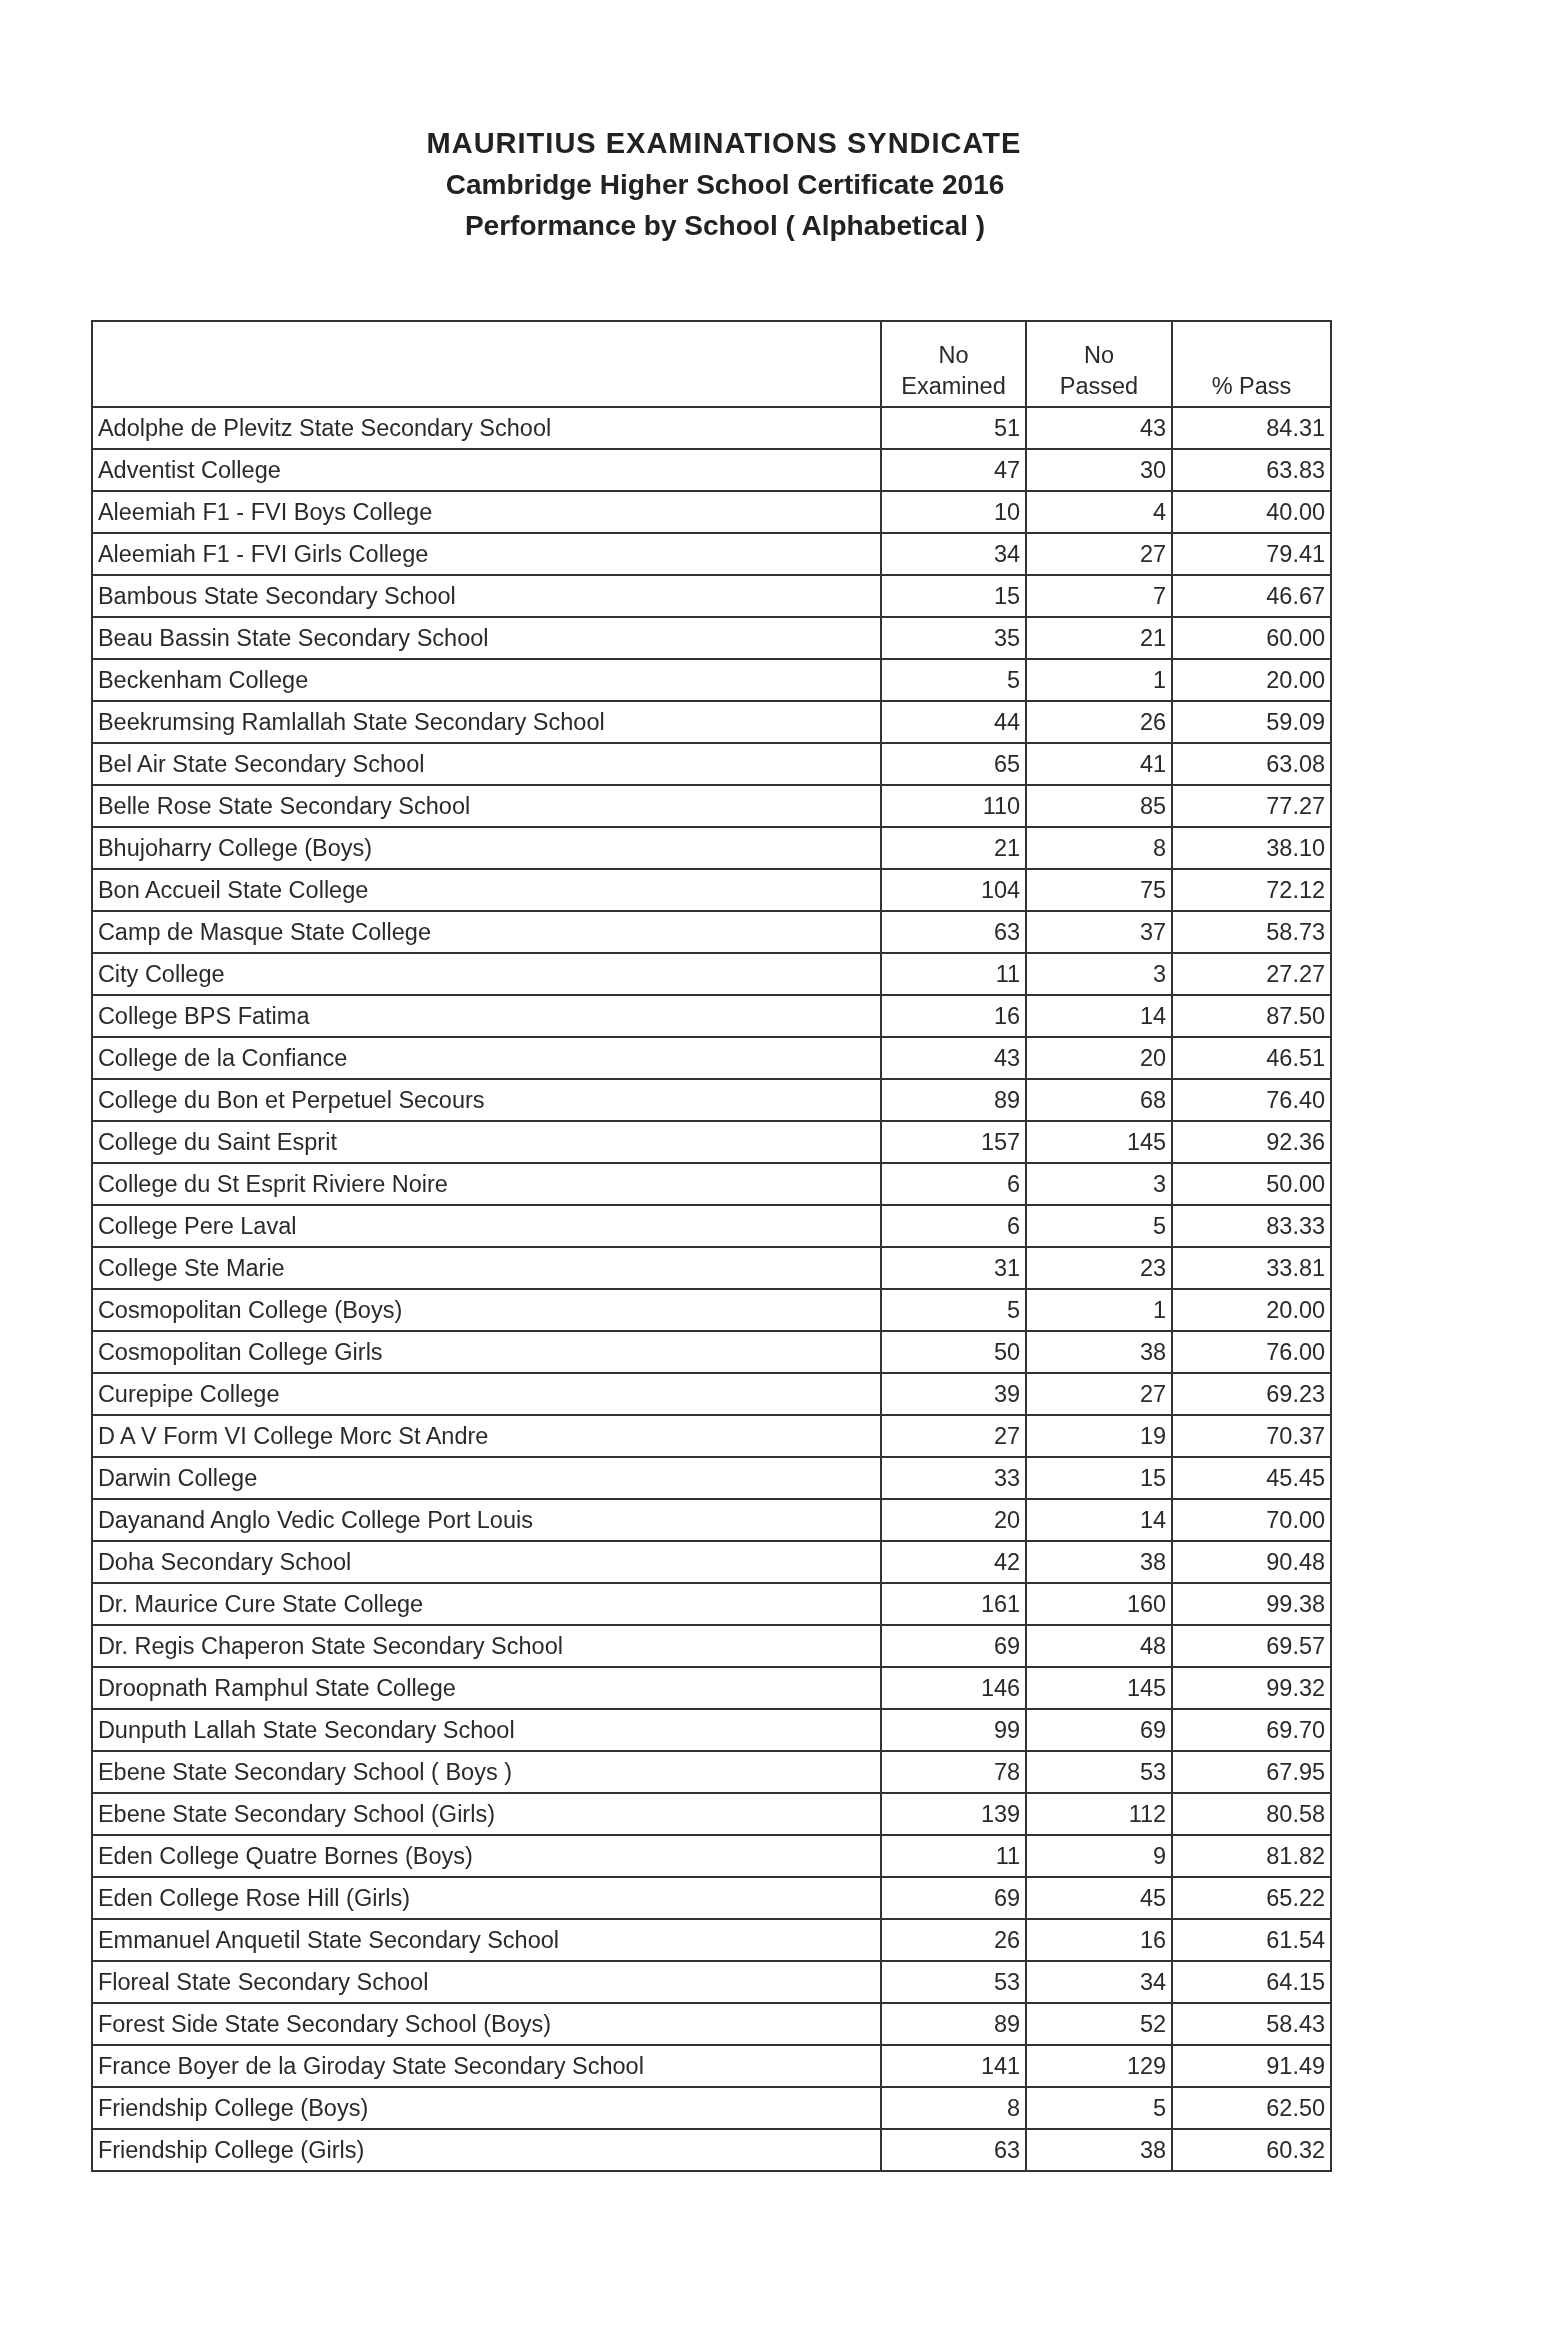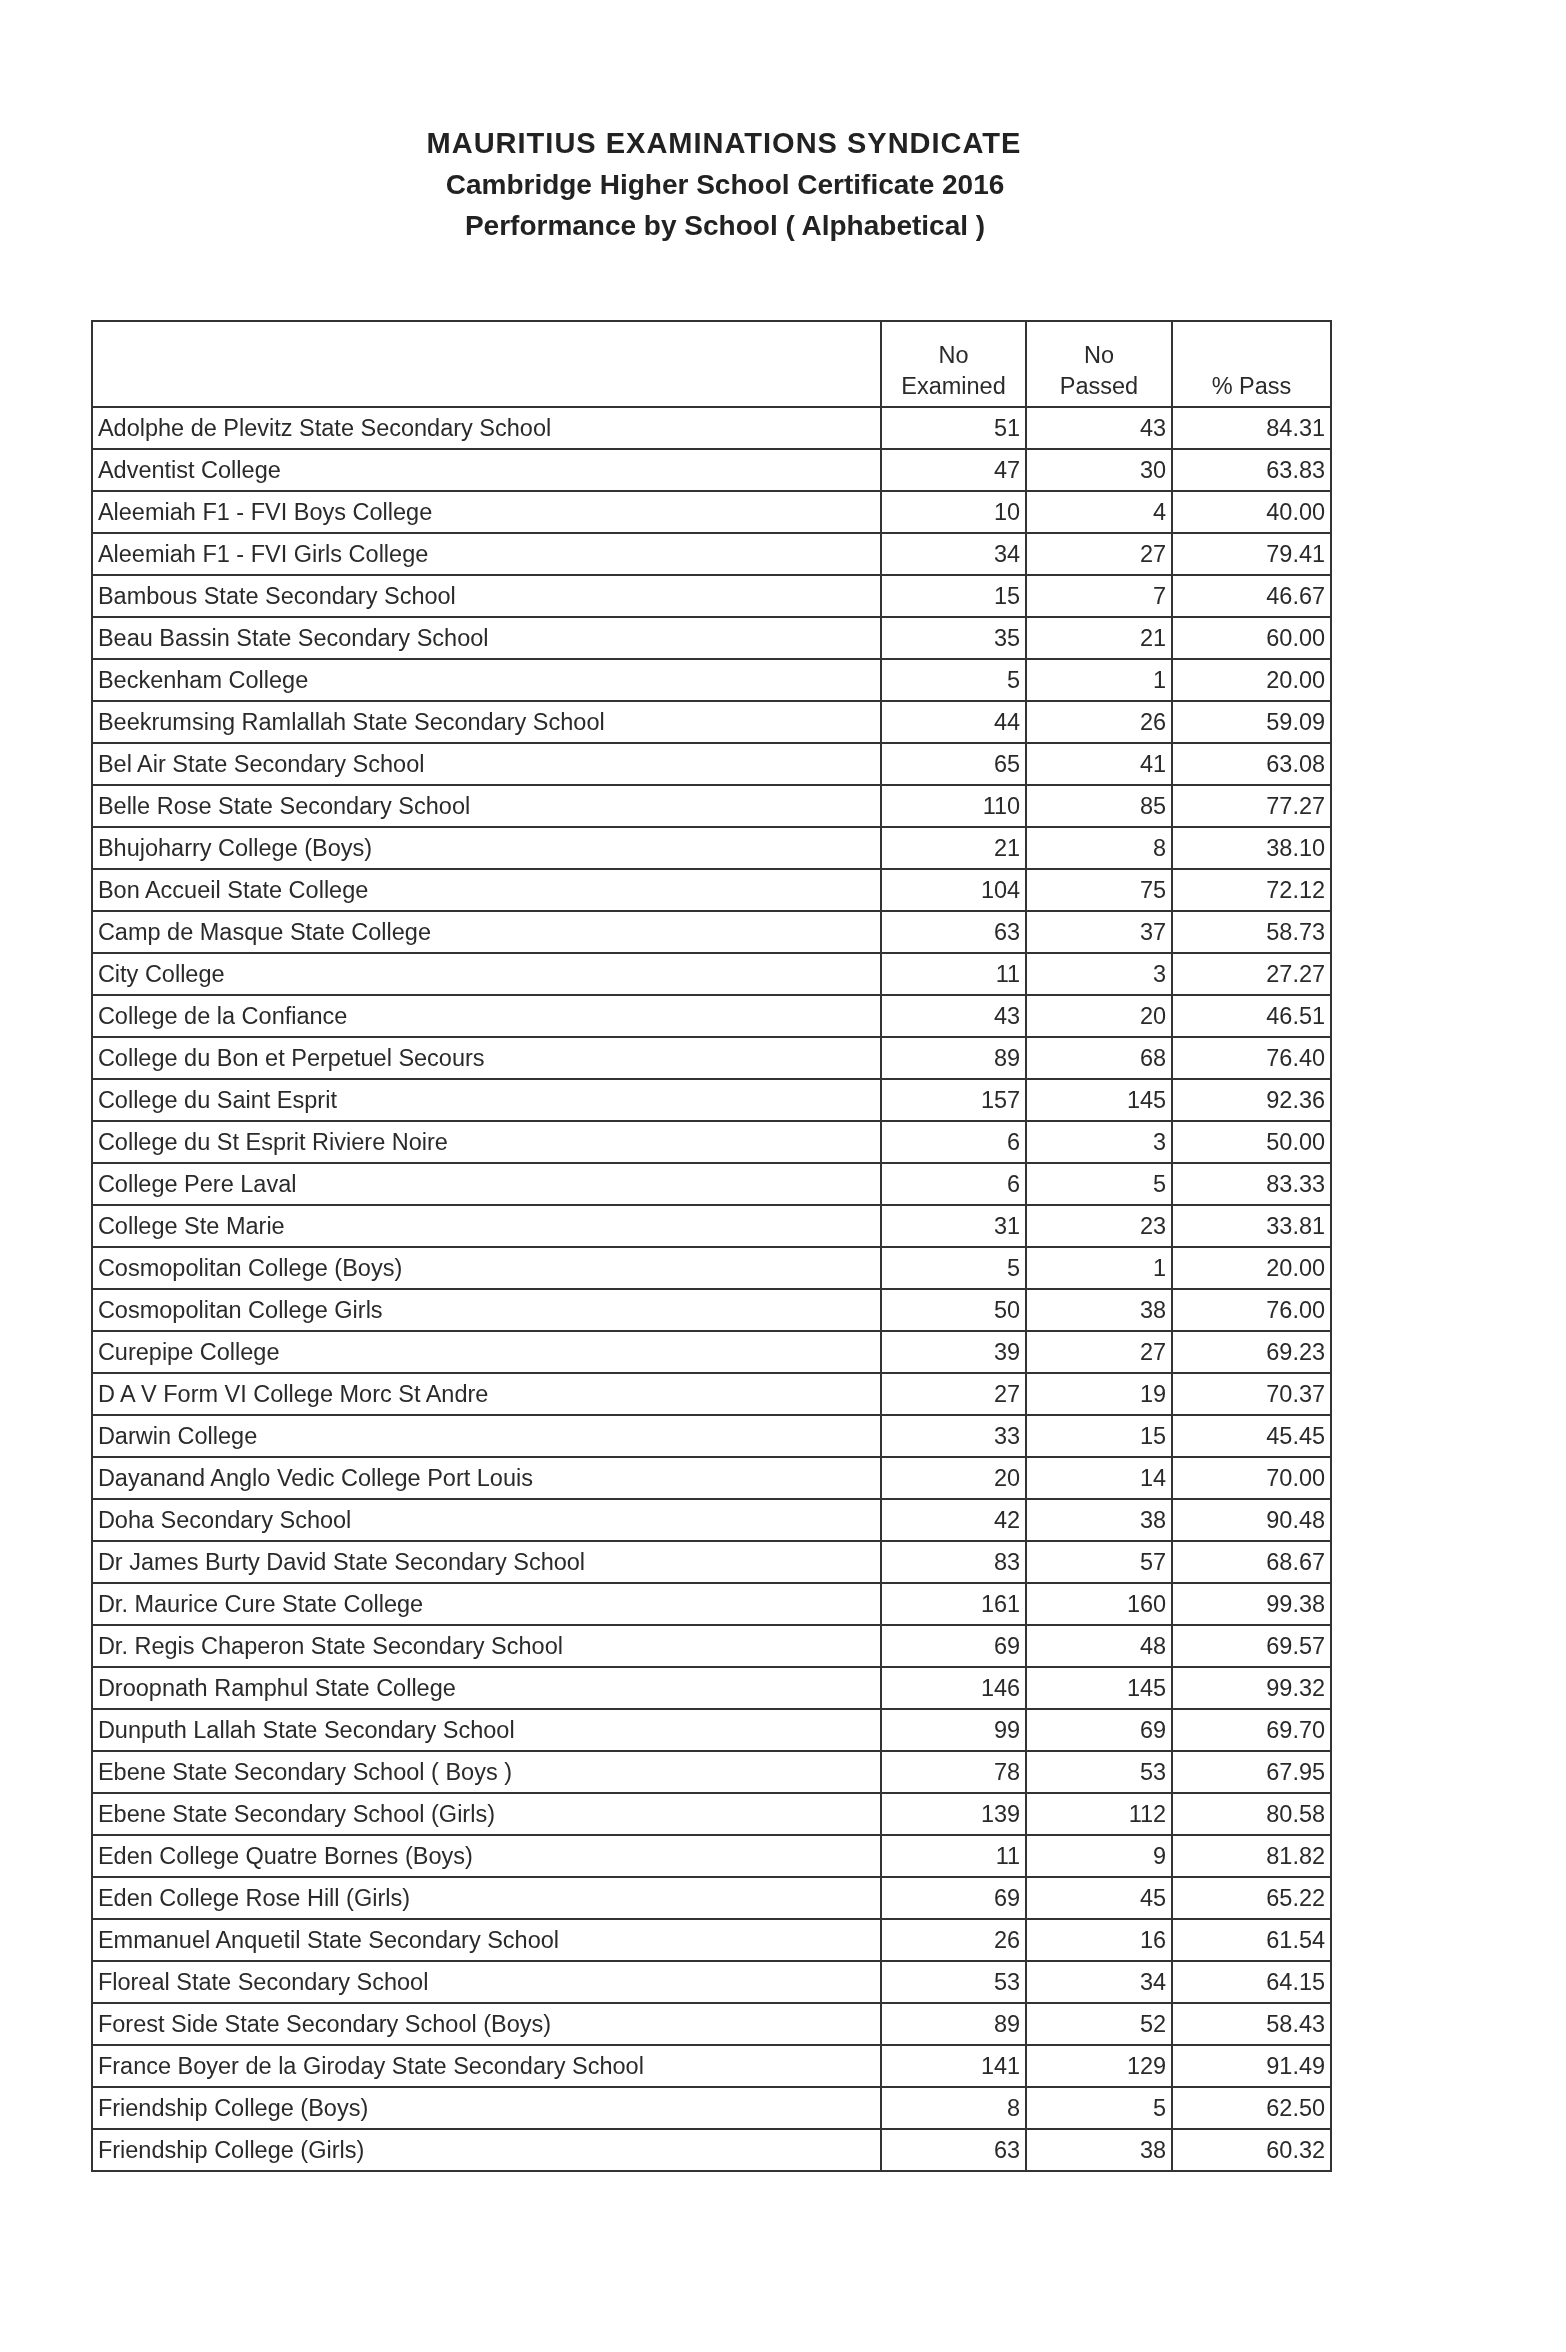--- a/index.html
+++ b/index.html
@@ -123,20 +123,26 @@
         <td class="num">37</td>
         <td class="num">58.73</td>
       </tr>
       <tr>
         <td class="name">City College</td>
         <td class="num">11</td>
         <td class="num">3</td>
         <td class="num">27.27</td>
       </tr>
       <tr>
+        <td class="name">College BPS Fatima</td>
+        <td class="num">16</td>
+        <td class="num">14</td>
+        <td class="num">87.50</td>
+      </tr>
+      <tr>
         <td class="name">College de la Confiance</td>
         <td class="num">43</td>
         <td class="num">20</td>
         <td class="num">46.51</td>
       </tr>
       <tr>
         <td class="name">College du Bon et Perpetuel Secours</td>
         <td class="num">89</td>
         <td class="num">68</td>
         <td class="num">76.40</td>
@@ -199,26 +205,20 @@
         <td class="name">Dayanand Anglo Vedic College Port Louis</td>
         <td class="num">20</td>
         <td class="num">14</td>
         <td class="num">70.00</td>
       </tr>
       <tr>
         <td class="name">Doha Secondary School</td>
         <td class="num">42</td>
         <td class="num">38</td>
         <td class="num">90.48</td>
-      </tr>
-      <tr>
-        <td class="name">Dr James Burty David State Secondary School</td>
-        <td class="num">83</td>
-        <td class="num">57</td>
-        <td class="num">68.67</td>
       </tr>
       <tr>
         <td class="name">Dr. Maurice Cure State College</td>
         <td class="num">161</td>
         <td class="num">160</td>
         <td class="num">99.38</td>
       </tr>
       <tr>
         <td class="name">Dr. Regis Chaperon State Secondary School</td>
         <td class="num">69</td>

